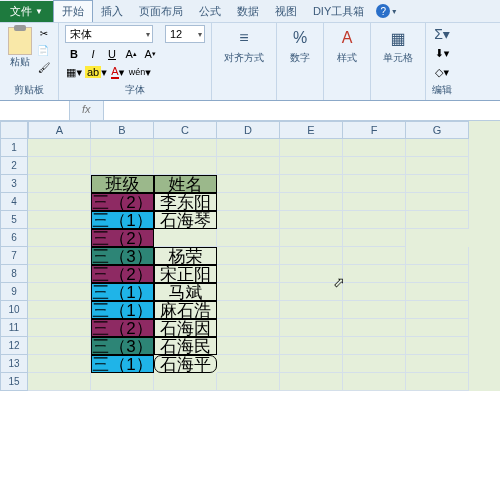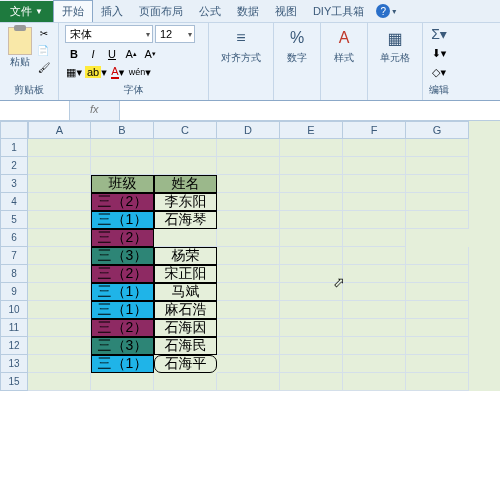--- a/index.html
+++ b/index.html
@@ -11,42 +11,42 @@
 .tab.active{background:#f5f9fd;border:1px solid #8ba8c8;border-bottom:none}
 .help-ico{width:14px;height:14px;border-radius:50%;background:#2a6fc9;color:#fff;display:inline-flex;align-items:center;justify-content:center;font-size:10px;margin-left:4px}
 .rib-body{display:flex;height:78px;background:#eaf2fa;border-top:1px solid #c5d6e8}
 .group{border-right:1px solid #c5d6e8;padding:2px 6px;display:flex;flex-direction:column;justify-content:space-between}
 .g-label{text-align:center;font-size:10px;color:#3b5a7a;padding-bottom:1px}
 .paste-big{display:flex;flex-direction:column;align-items:center;padding:2px}
 .paste-ico{width:24px;height:28px;background:#f9e8a8;border:1px solid #cba;position:relative}
 .paste-ico::before{content:"";position:absolute;top:-3px;left:5px;width:12px;height:6px;background:#999;border-radius:2px}
 .mini-btns{display:flex;flex-direction:column;gap:1px;margin-left:2px}
 .mini{width:16px;height:16px;border:1px solid transparent;display:flex;align-items:center;justify-content:center;font-size:10px}
-.font-row{display:flex;align-items:center;gap:2px;margin-bottom:2px}
+.font-row{display:flex;align-items:center;gap:12px;margin-bottom:2px}
 .combo{background:#fff;border:1px solid #a8bdd4;height:18px;padding:0 14px 0 4px;font-size:11px;position:relative;display:flex;align-items:center}
 .combo::after{content:"▾";position:absolute;right:2px;font-size:8px;color:#555}
 .btn-row{display:flex;gap:1px}
 .fbtn{min-width:18px;height:18px;display:flex;align-items:center;justify-content:center;border:1px solid transparent;font-size:11px;cursor:pointer}
 .big-btn{display:flex;flex-direction:column;align-items:center;justify-content:center;padding:2px 6px;gap:2px;font-size:10px;color:#3b5a7a}
 .big-ico{width:22px;height:22px;display:flex;align-items:center;justify-content:center;font-size:16px}
 .sigma{color:#3b5a7a;font-size:14px}
 .fx-bar{display:flex;height:20px;border-bottom:1px solid #b8cce0;background:#eaf2fa}
 .name-box{width:70px;border-right:1px solid #b8cce0;background:#fff;padding:2px 4px;font-size:11px}
-.fx-lbl{padding:2px 20px;font-style:italic;color:#777;border-right:1px solid #b8cce0}
+.fx-lbl{padding:2px 12px;font-style:italic;color:#777;border-right:1px solid #b8cce0}
 .fx-input{flex:1;background:#fff;padding:2px 4px}
 .sheet{position:relative;background:#e5efda}
 .col-hdrs{display:flex;height:18px;margin-left:28px}
 .ch{border:1px solid #b8cce0;border-left:none;background:#e8f0f8;display:flex;align-items:center;justify-content:center;color:#3b5a7a;font-size:11px}
 .ch:first-child{border-left:1px solid #b8cce0}
 .corner{width:28px;height:18px;background:#e8f0f8;border:1px solid #b8cce0;position:absolute;top:0;left:0}
 .rows{}
 .row{display:flex;height:18px}
 .rh{width:28px;background:#e8f0f8;border:1px solid #b8cce0;border-top:none;display:flex;align-items:center;justify-content:center;color:#3b5a7a;font-size:10px}
 .cell{border-right:1px solid #d4dfea;border-bottom:1px solid #d4dfea;display:flex;align-items:center;justify-content:center;font-size:11px}
-.tbl-cell{border:1px solid #000;background:#e5efda;font-size:14px}
+.tbl-cell{border:1px solid #000;background:#e5efda;font-size:17px}
 .hdr-cell{background:#9bb88b}
 .cursor{position:absolute;left:333px;top:153px;font-size:14px;color:#000;pointer-events:none}
 </style>
 </head>
 <body>
 
 <div class="ribbon">
   <div class="tabs">
     <div class="tab-file">
         <span>文件</span>

